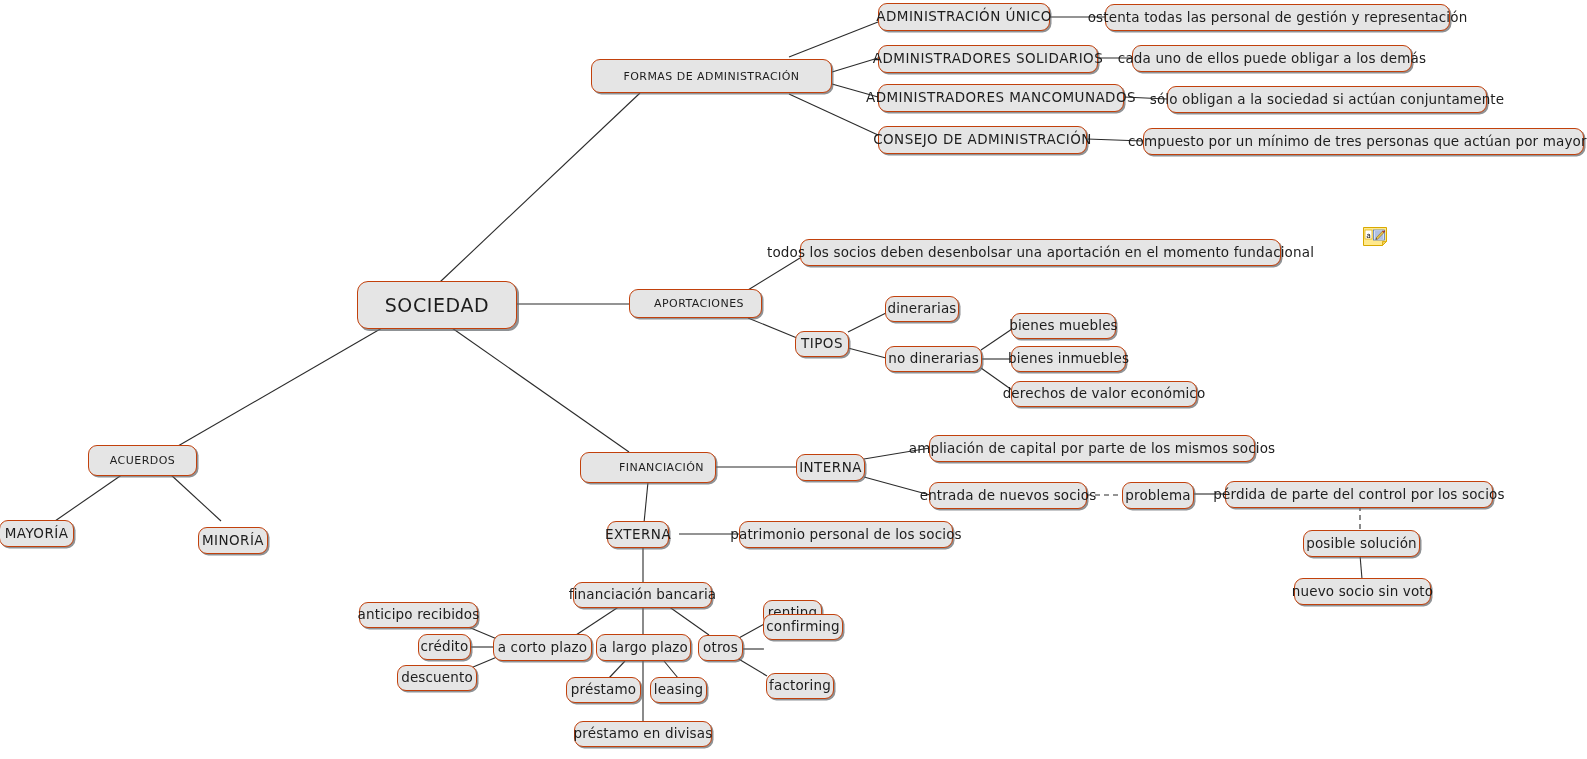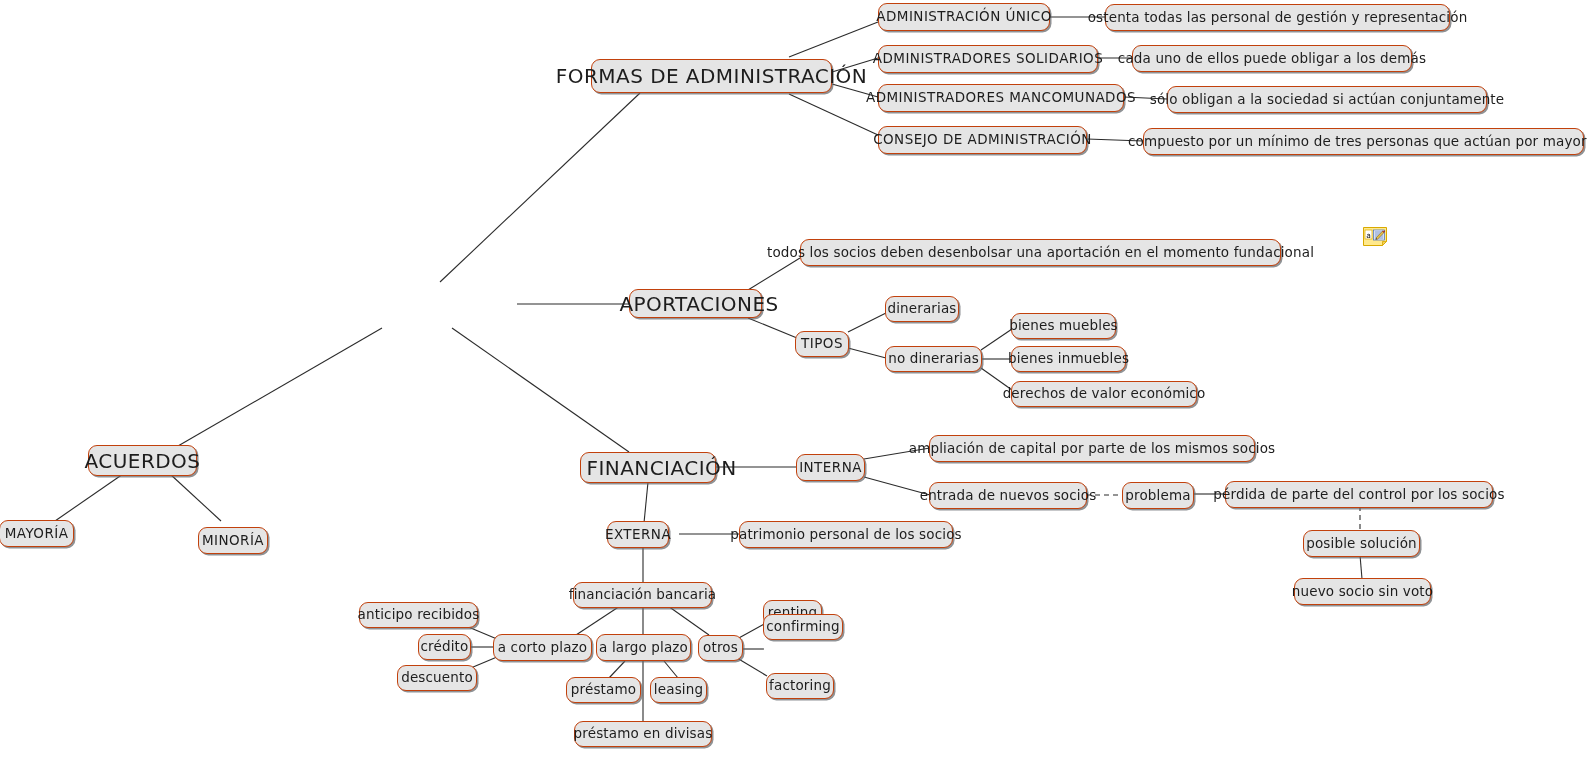--- a/index.html
+++ b/index.html
@@ -44,21 +44,21 @@
     box-shadow: 1.5px 1.5px 0 0 rgba(100,104,108,0.72);
     letter-spacing: 0.15px;
   }
   .node.root {
     font-size: 19px;
     border-radius: 11px;
     letter-spacing: 0.6px;
     box-shadow: 2px 2px 0 0 rgba(100,104,108,0.72);
   }
   .node.major {
-    font-size: 20px;
+    font-size: 11px;
     letter-spacing: 0.5px;
   }
   .node.caps {
     letter-spacing: 0.45px;
   }
   .note-icon {
     position: absolute;
     width: 24px;
     height: 19px;
   }
@@ -131,20 +131,21 @@
       <line x1="625" y1="661" x2="609" y2="678"></line>
       <line x1="664" y1="661" x2="678" y2="678"></line>
       <line x1="643" y1="661" x2="643" y2="722"></line>
 
       <line x1="737" y1="639" x2="766" y2="623"></line>
       <line x1="742" y1="649" x2="764" y2="649"></line>
       <line x1="737" y1="658" x2="767" y2="676"></line>
     </g>
   </svg>
 
+  <div class="node root" style="left:357px; top:281px; width:160px; height:48px;">SOCIEDAD</div>
 
   <div class="node major caps" style="left:591px; top:59px; width:241px; height:34px;">FORMAS DE  ADMINISTRACIÓN</div>
 
   <div class="node caps" style="left:878px; top:3px; width:172px; height:28px;">ADMINISTRACIÓN ÚNICO</div>
 
   <div class="node caps" style="left:878px; top:45px; width:220px; height:28px;">ADMINISTRADORES SOLIDARIOS</div>
 
   <div class="node caps" style="left:878px; top:84px; width:246px; height:28px;">ADMINISTRADORES MANCOMUNADOS</div>
 
   <div class="node caps" style="left:878px; top:126px; width:209px; height:28px;">CONSEJO DE ADMINISTRACIÓN</div>

